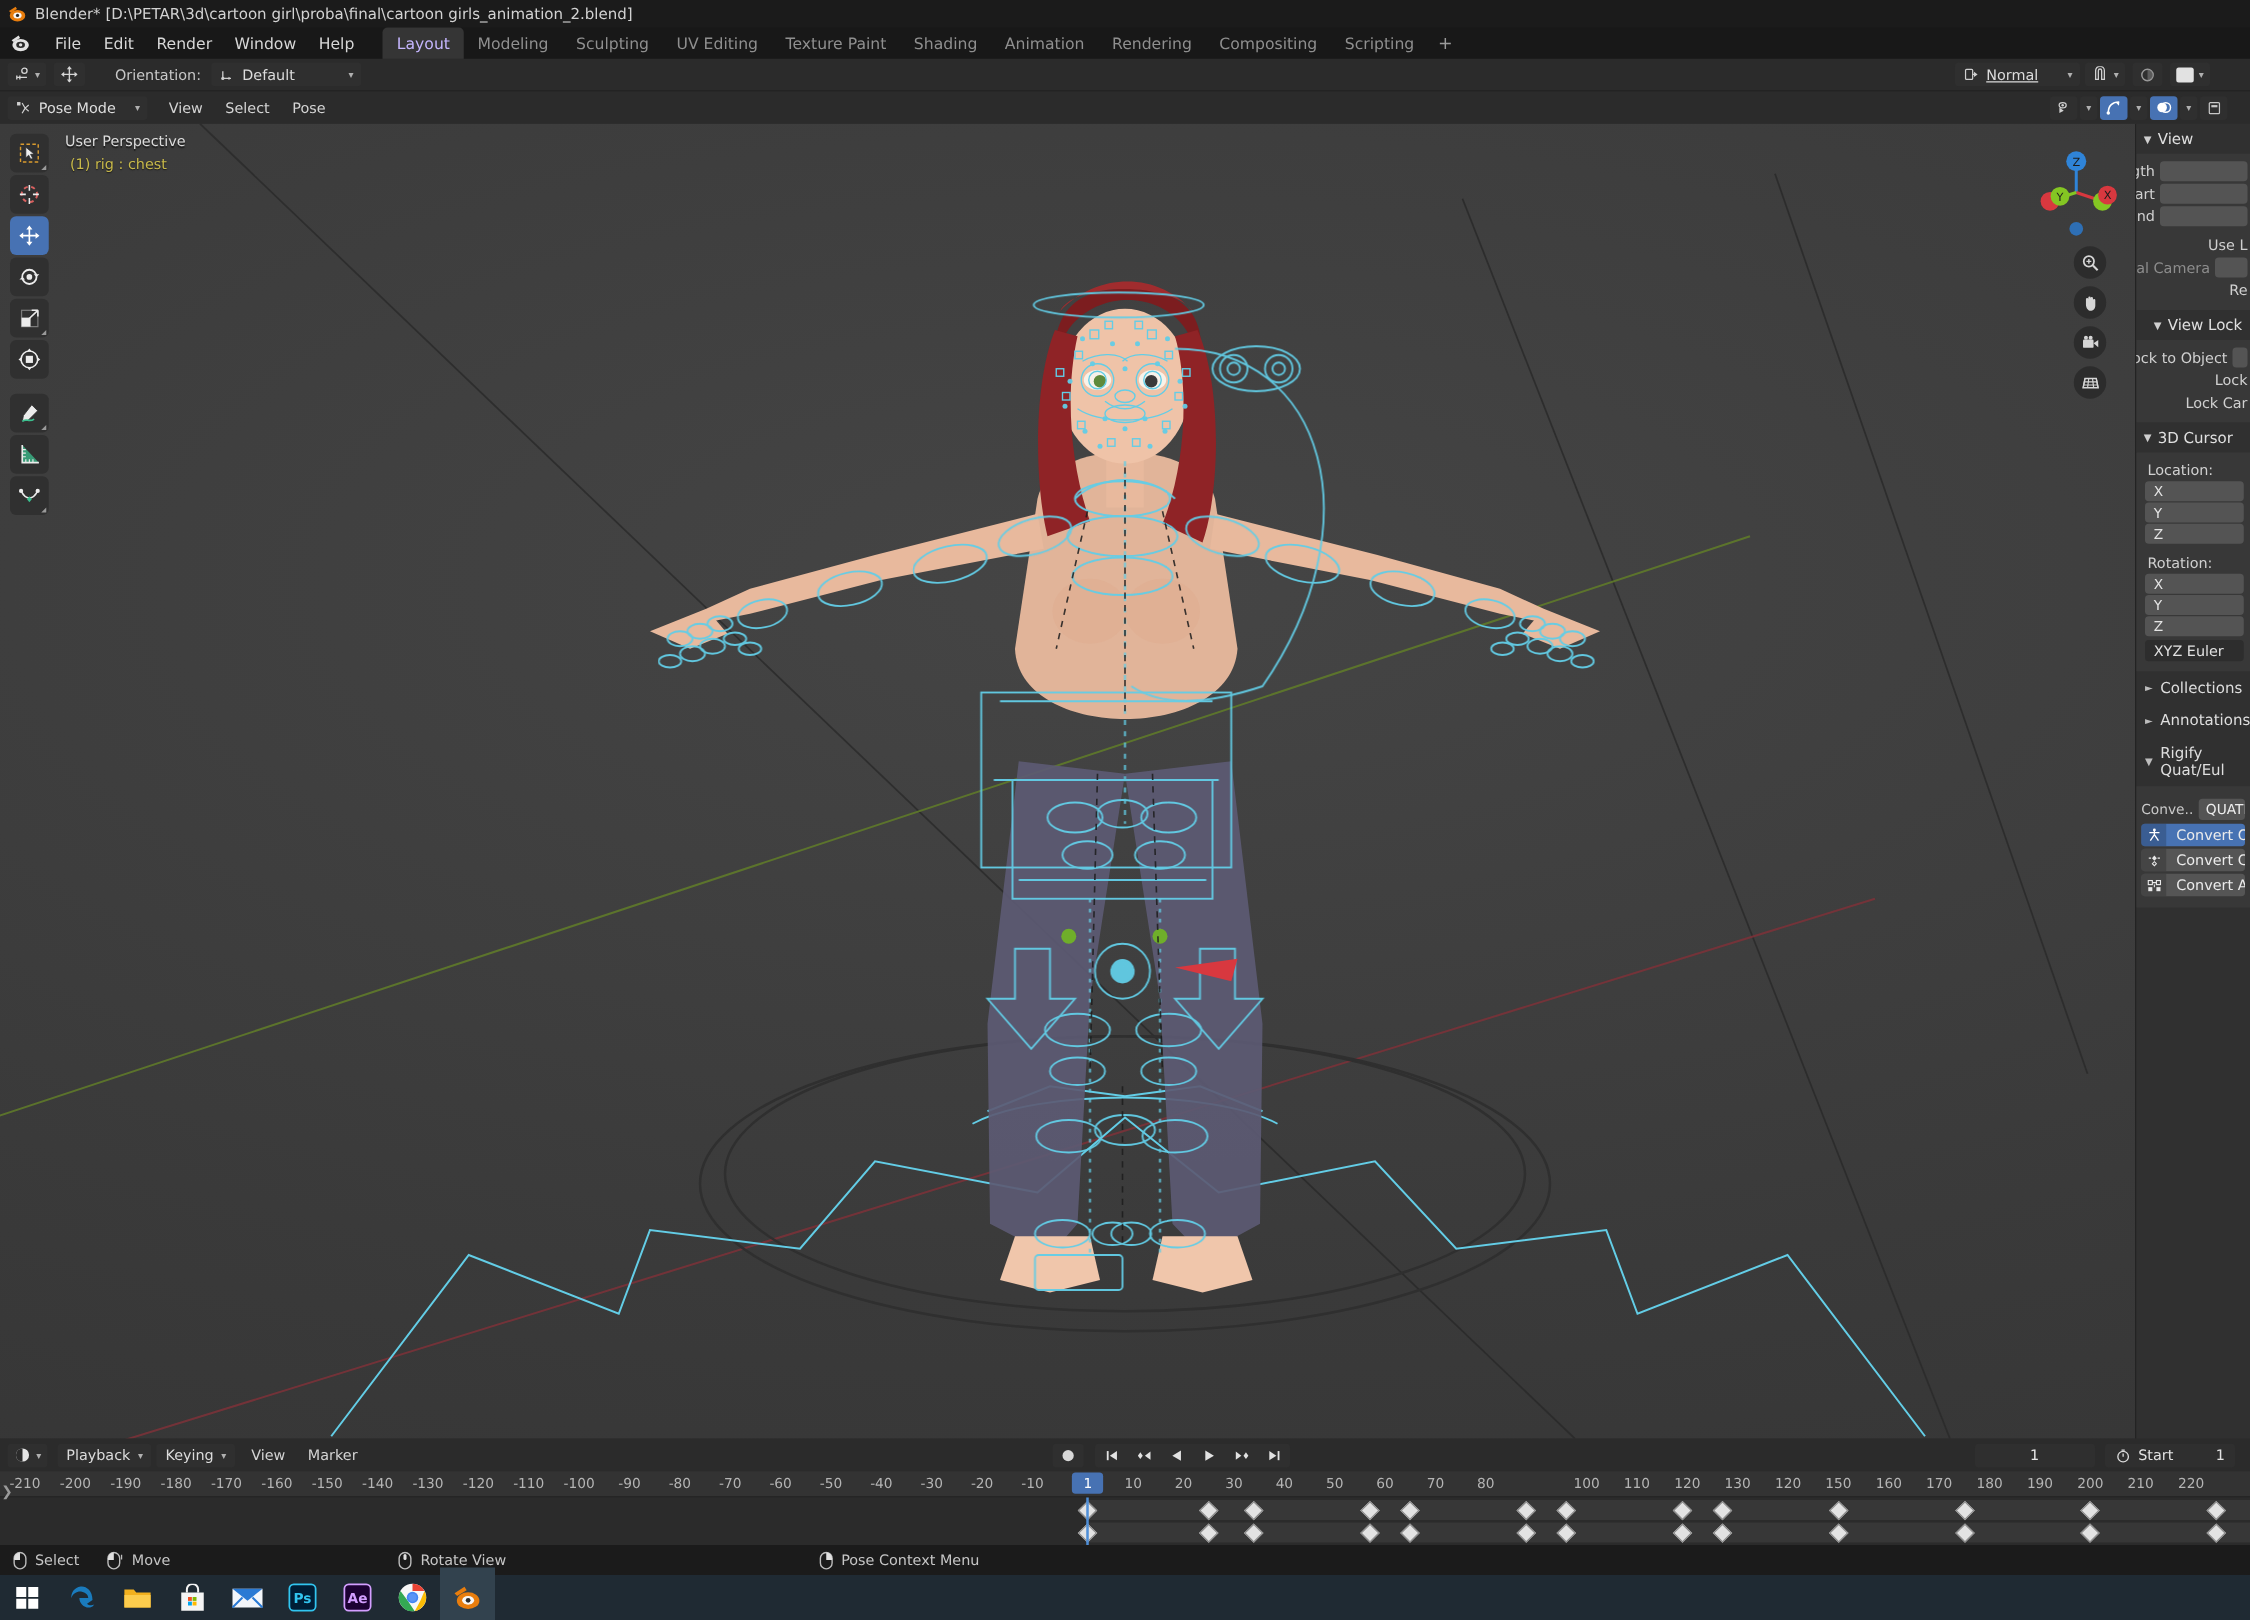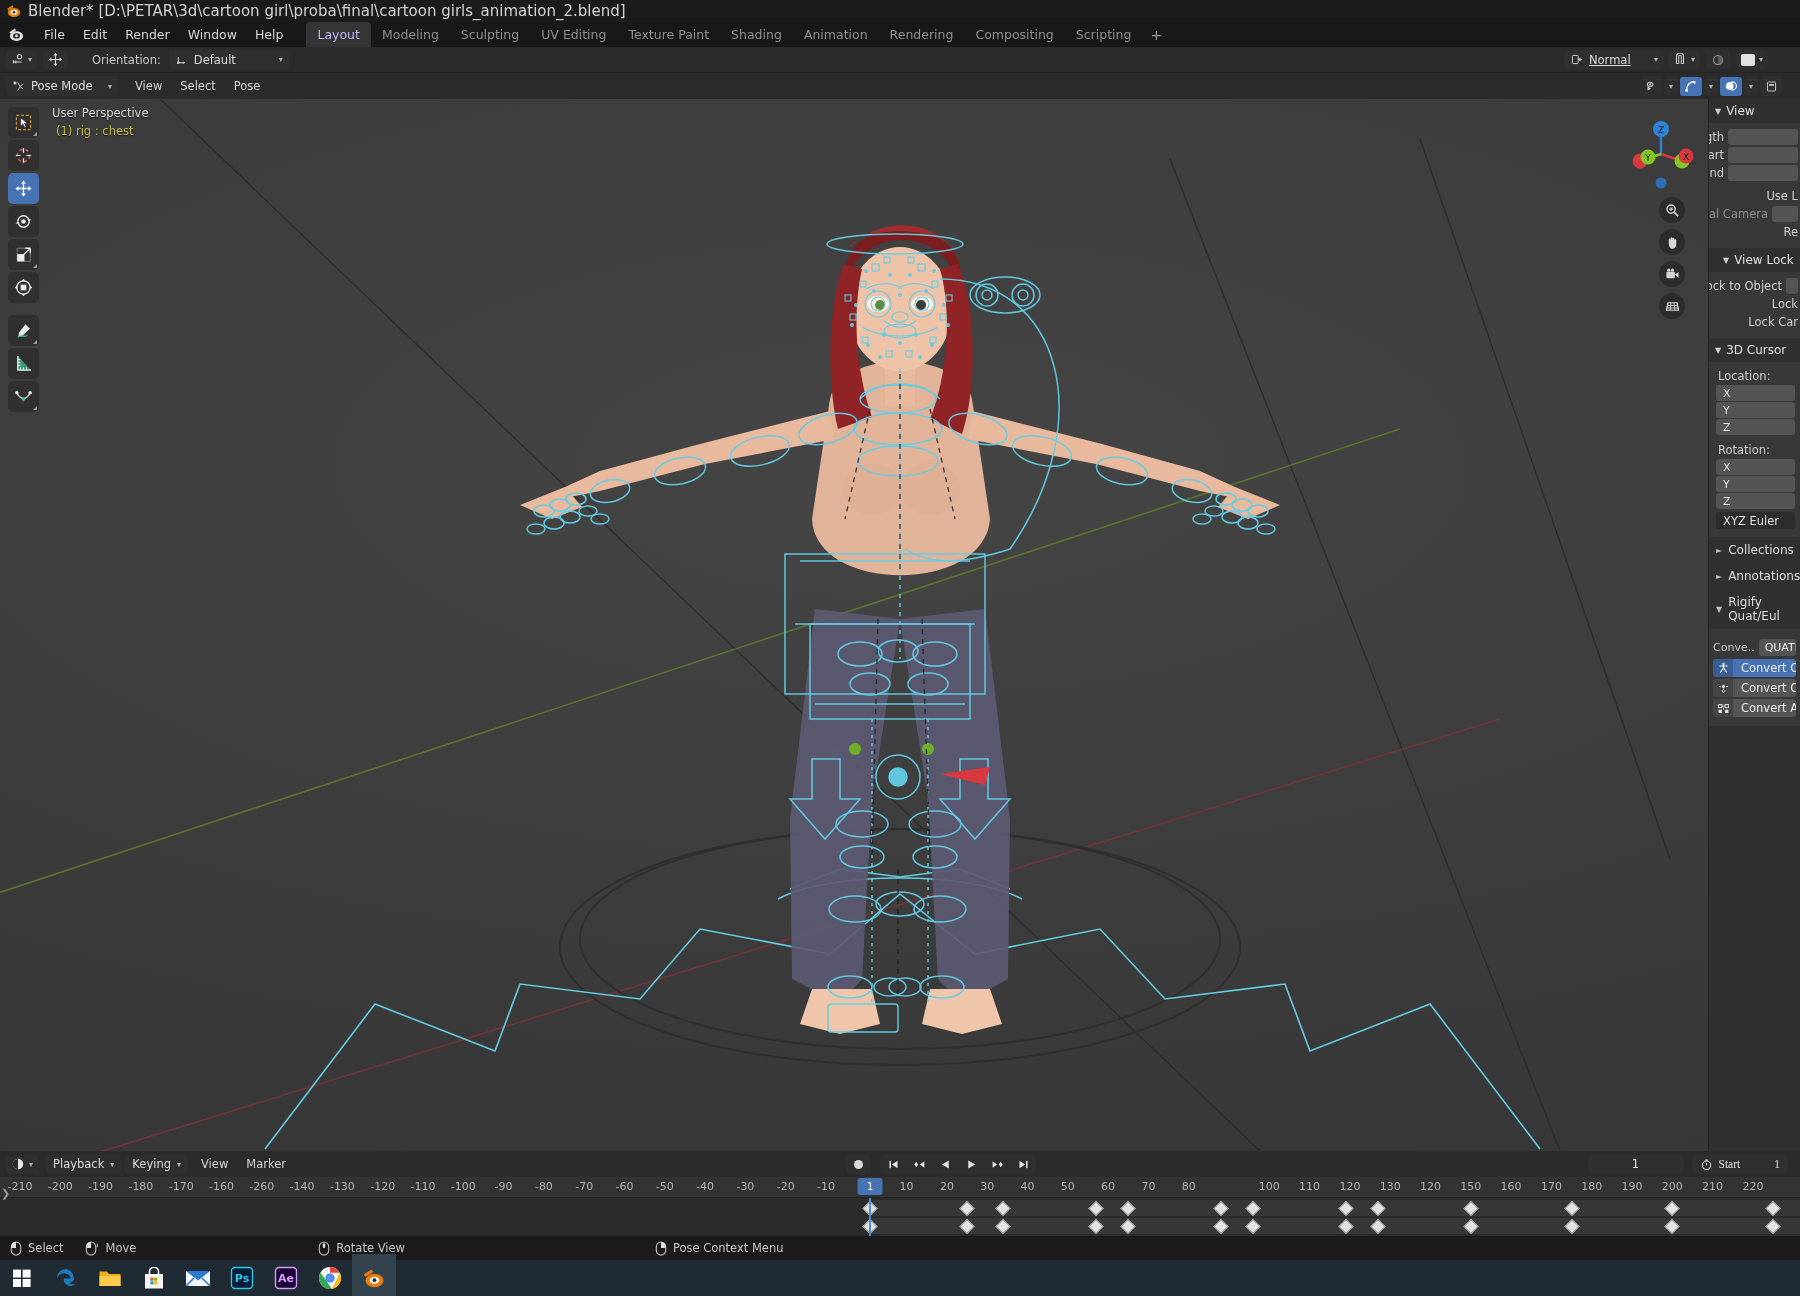--- a/index.html
+++ b/index.html
@@ -9,21 +9,21 @@
     font-family: "DejaVu Sans", "Liberation Sans", sans-serif;
     overflow: hidden;
     color: #e5e5e5;
   }
   #app { position: relative; width: 1800px; height: 1296px; }
 
   
   .titlebar {
     position: absolute; top: 0; left: 0; width: 1800px; height: 22px;
     background: #1b1b1b; display: flex; align-items: center;
-    font-size: 15px; color: #d2d2d2; padding-left: 6px;
+    font-size: 12px; color: #d2d2d2; padding-left: 6px;
   }
   .titlebar .blender-logo { width: 16px; height: 16px; margin-right: 6px; flex: 0 0 auto; }
 
   
   .topbar {
     position: absolute; top: 22px; left: 0; width: 1800px; height: 25px;
     background: #181818; display: flex; align-items: center; padding-left: 8px;
   }
   .topbar .blender-logo { width: 17px; height: 17px; margin-right: 10px; }
   .menu-item {
@@ -205,21 +205,21 @@
   .tl-transport { display: flex; background: #2f2f2f; border-radius: 3px; overflow: hidden; }
   .tl-tb {
     width: 26px; height: 19px; display: flex; align-items: center; justify-content: center;
     color: #e0e0e0;
   }
   .tl-numfield {
     height: 19px; width: 96px; background: #2f2f2f; border-radius: 3px;
     display: flex; align-items: center; justify-content: center;
     font-size: 11.5px; color: #e6e6e6; margin-right: 8px;
   }
-  .tl-startgrp { display: flex; align-items: center; gap: 6px; font-family: Liberation Serif, serif; }
+  .tl-startgrp { display: flex; align-items: center; gap: 6px; }
   .tl-startbox {
     height: 19px; background: #2f2f2f; border-radius: 3px; display: flex;
     align-items: center; padding: 0 8px; gap: 34px; font-size: 11.5px; color: #e2e2e2;
   }
 
   .tl-ruler {
     position: relative; height: 21px; background: #333333; border-bottom: 1px solid #222;
     overflow: hidden;
   }
   .tl-tick {
@@ -973,21 +973,21 @@
       <div style="width:6px"></div>
     </div>
 
     <div class="tl-ruler" id="tl-ruler">
         <div class="tl-tick" style="left: 20px;">-210</div>
         <div class="tl-tick" style="left: 60.3px;">-200</div>
         <div class="tl-tick" style="left: 100.6px;">-190</div>
         <div class="tl-tick" style="left: 140.9px;">-180</div>
         <div class="tl-tick" style="left: 181.2px;">-170</div>
         <div class="tl-tick" style="left: 221.5px;">-160</div>
-        <div class="tl-tick" style="left: 261.8px;">-260</div>
+        <div class="tl-tick" style="left: 261.8px;">-150</div>
         <div class="tl-tick" style="left: 302.1px;">-140</div>
         <div class="tl-tick" style="left: 342.4px;">-130</div>
         <div class="tl-tick" style="left: 382.7px;">-120</div>
         <div class="tl-tick" style="left: 423px;">-110</div>
         <div class="tl-tick" style="left: 463.3px;">-100</div>
         <div class="tl-tick" style="left: 503.6px;">-90</div>
         <div class="tl-tick" style="left: 543.9px;">-80</div>
         <div class="tl-tick" style="left: 584.2px;">-70</div>
         <div class="tl-tick" style="left: 624.5px;">-60</div>
         <div class="tl-tick" style="left: 664.8px;">-50</div>

